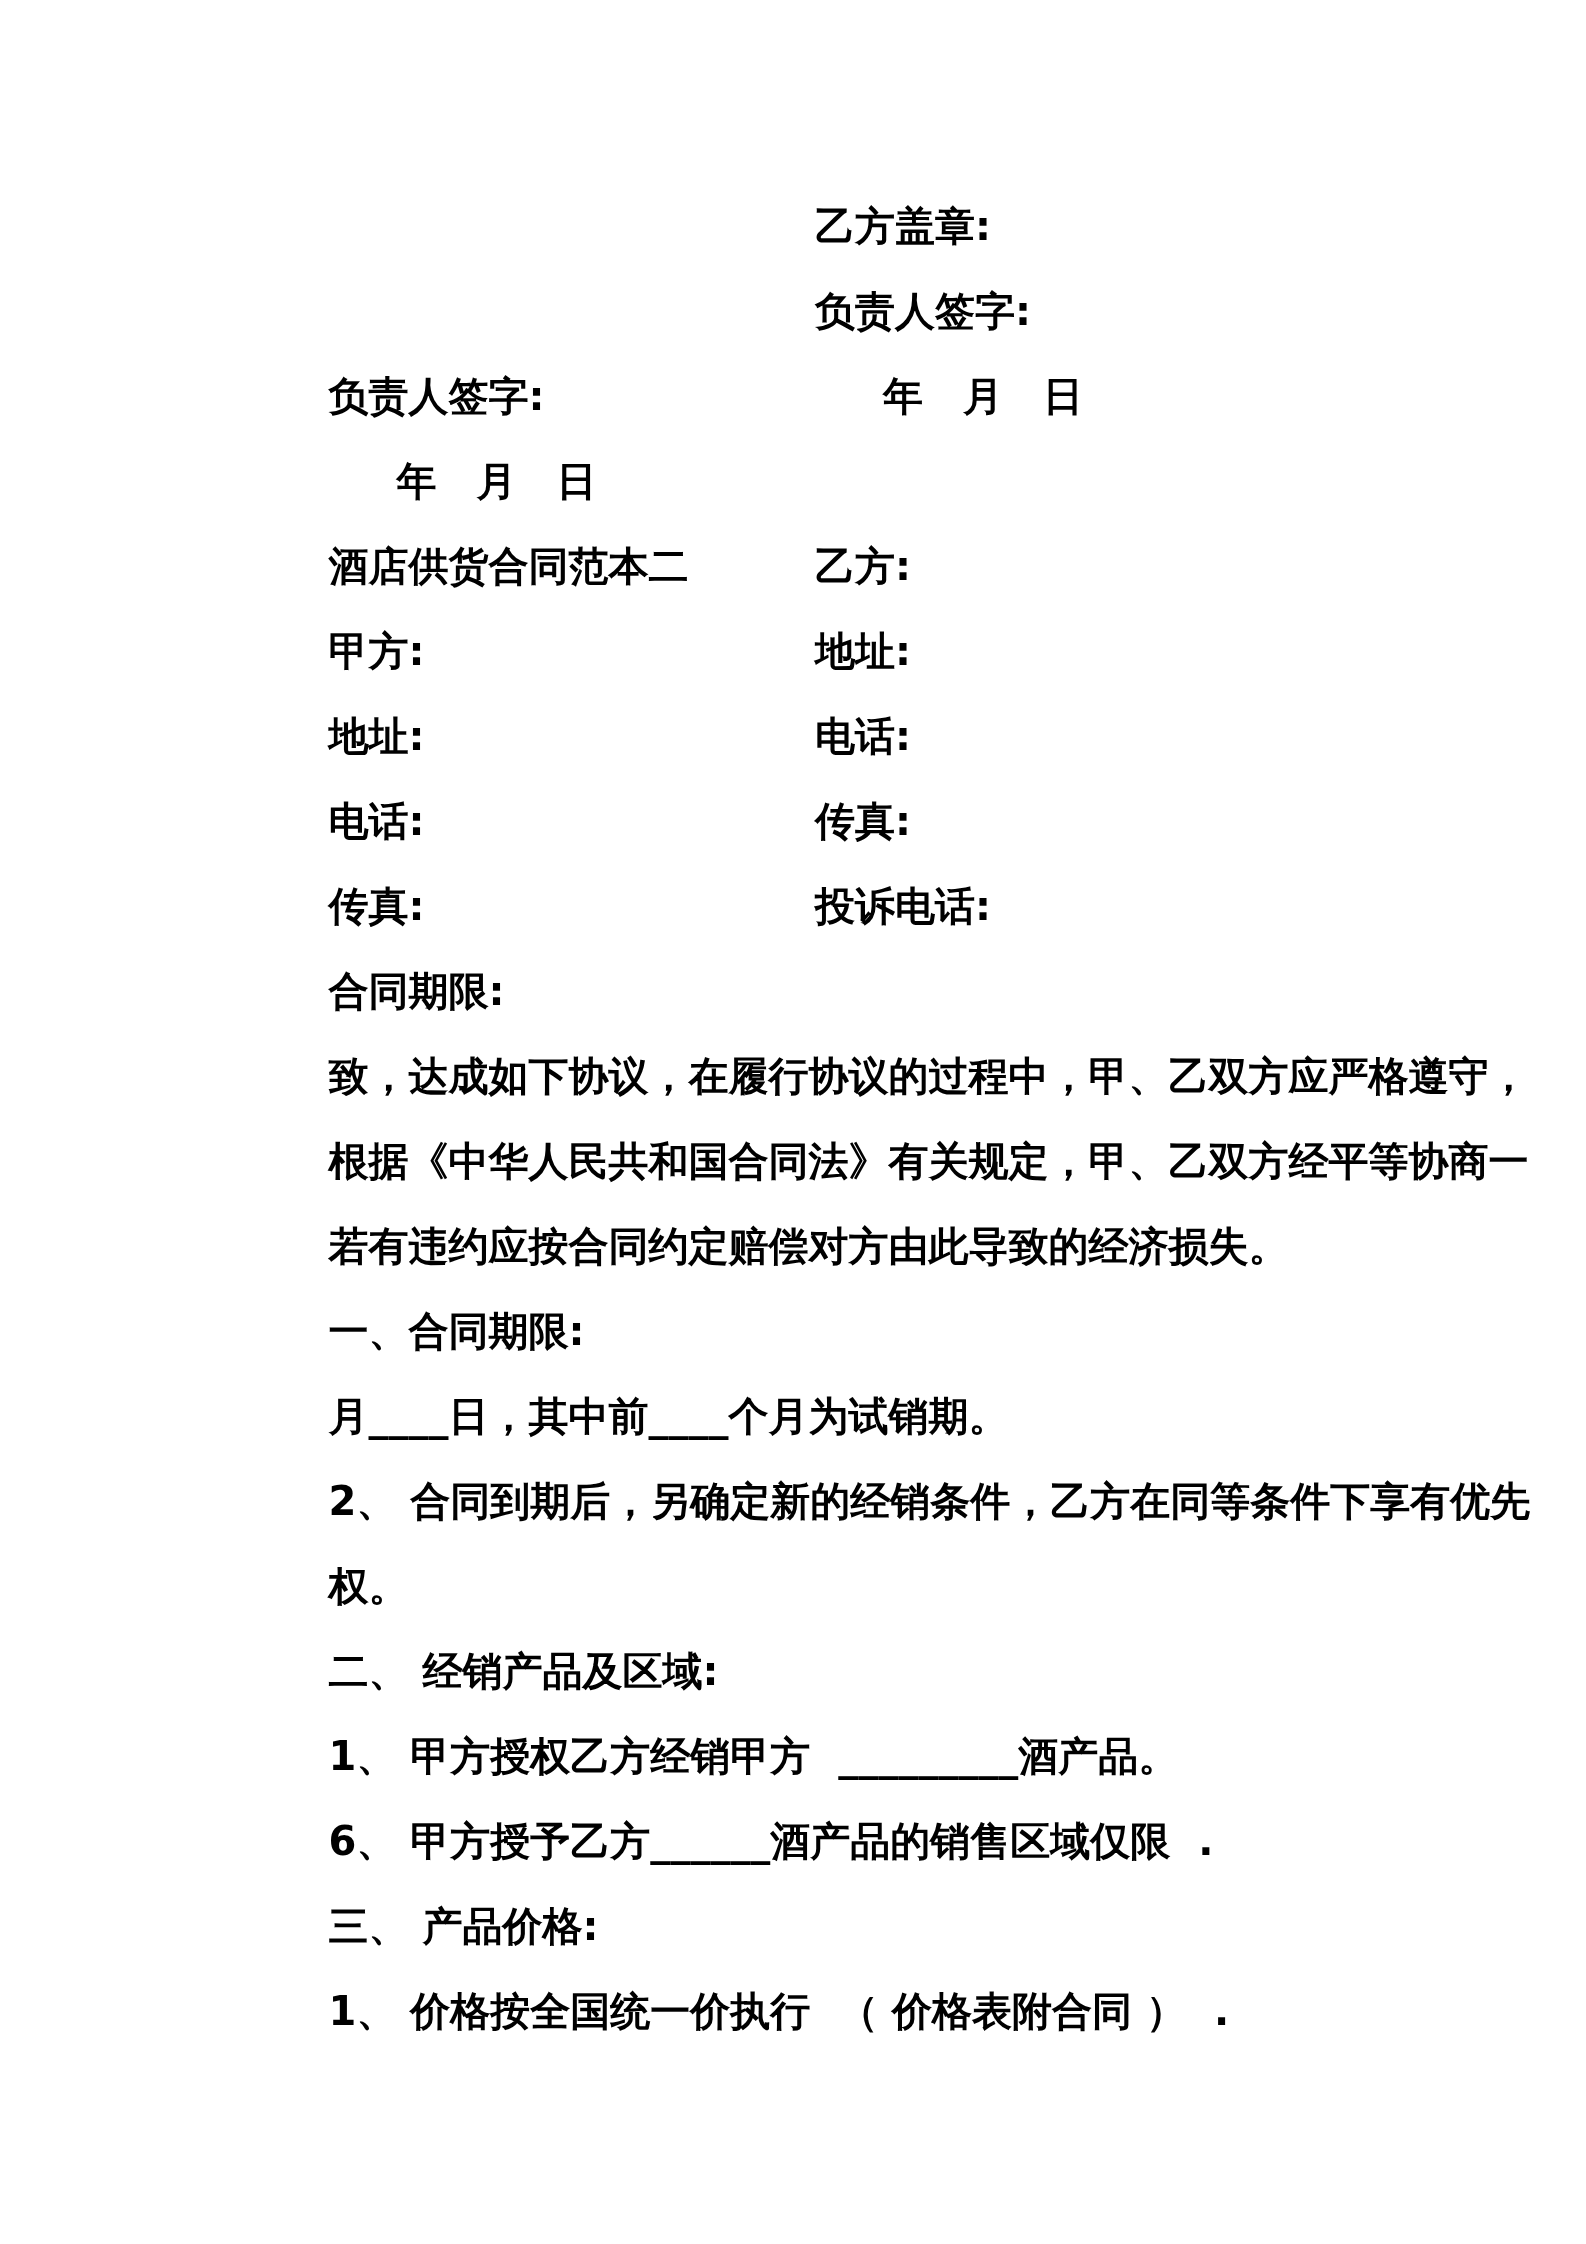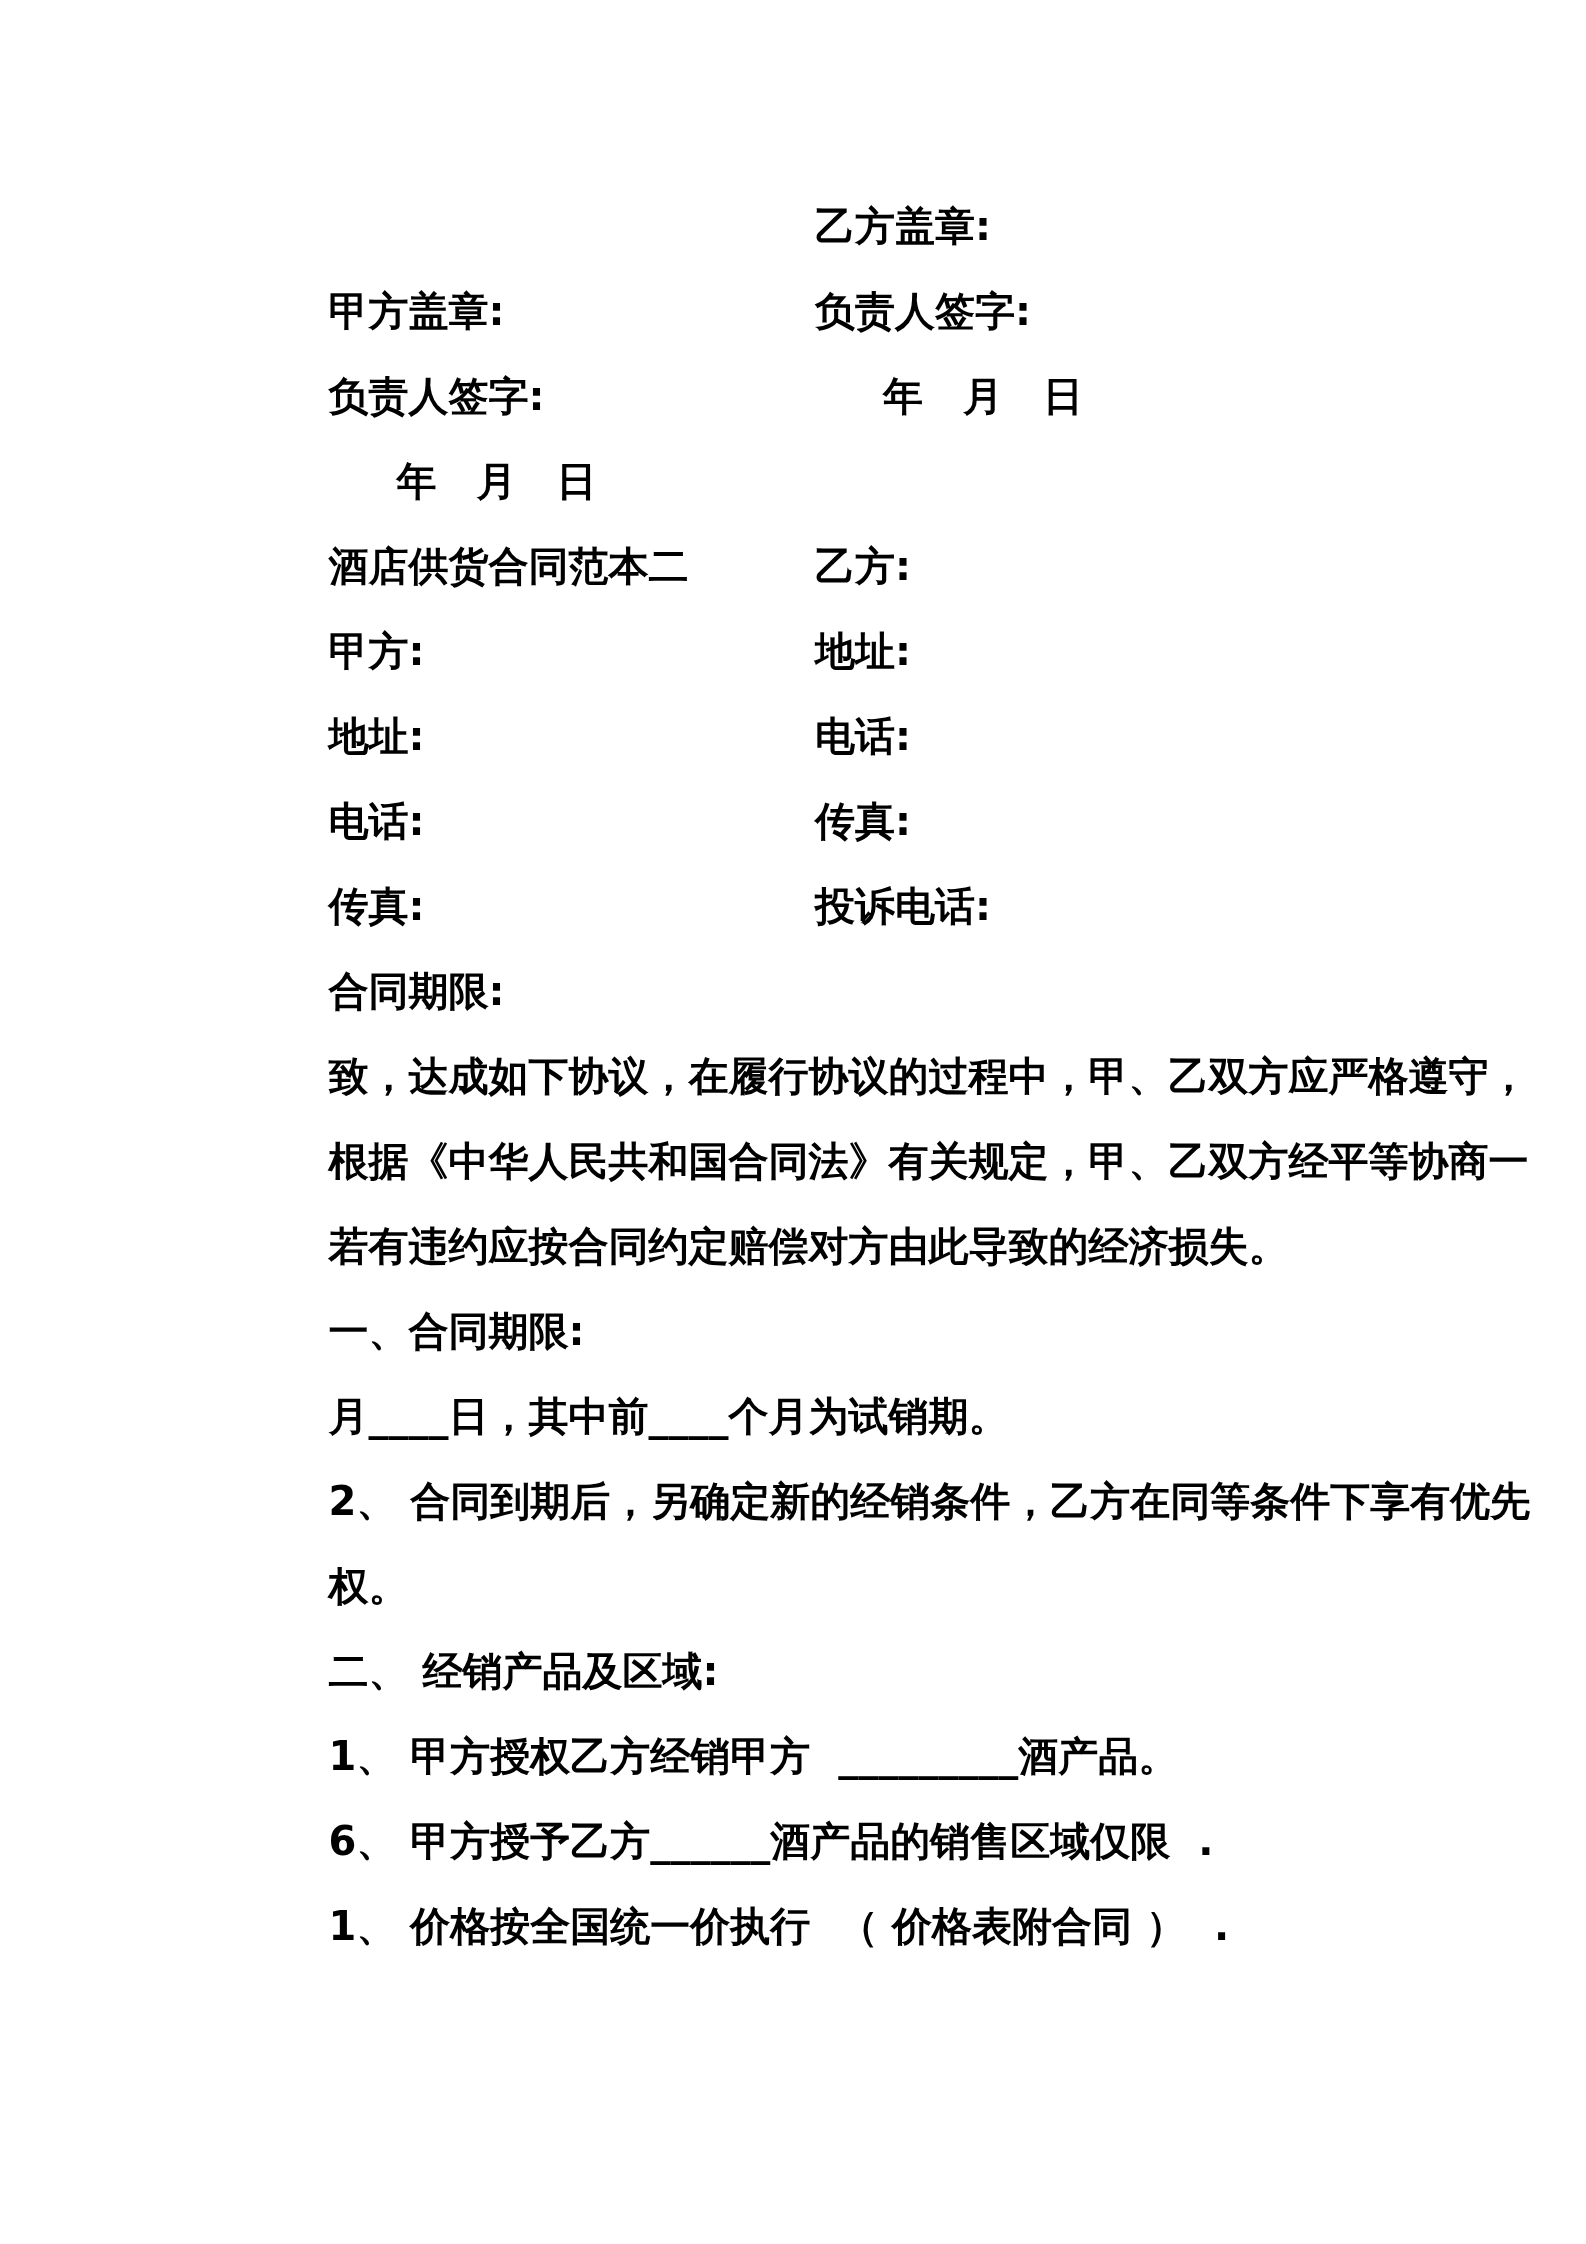--- a/index.html
+++ b/index.html
@@ -43,21 +43,20 @@
     font-family: Liberation Serif, serif;
   }
 </style>
 </head>
 <body>
 
 <div class="page">
   <div class="content">
 
     <div class="line">
-      <span class="cell">甲方盖章:</span>
       <span class="cell right">乙方盖章:</span>
     </div>
 
     <div class="line">
       <span class="cell">负责人签字:</span>
       <span class="cell right">负责人签字:</span>
     </div>
 
     <div class="line">
       <span class="cell indent">年　月　日</span>
@@ -118,17 +117,20 @@
     <div class="line">
       <span class="cell">二、 经销产品及区域:</span>
     </div>
     <div class="line">
       <span class="cell">1、 甲方授权乙方经销甲方  _________酒产品。</span>
     </div>
     <div class="line">
       <span class="cell">6、 甲方授予乙方______酒产品的销售区域仅限  .</span>
     </div>
     <div class="line">
+      <span class="cell">三、 产品价格:</span>
+    </div>
+    <div class="line">
       <span class="cell">1、 价格按全国统一价执行  （ 价格表附合同 ）  .</span>
     </div>
 
   </div>
 </div>
 
 </body></html>

